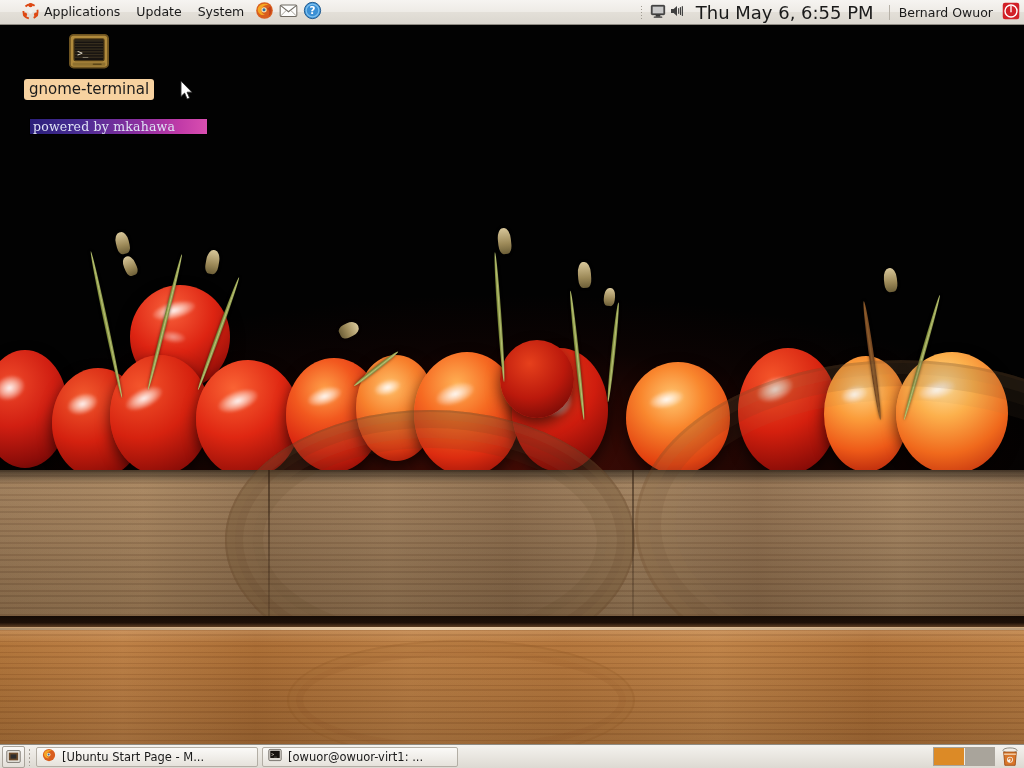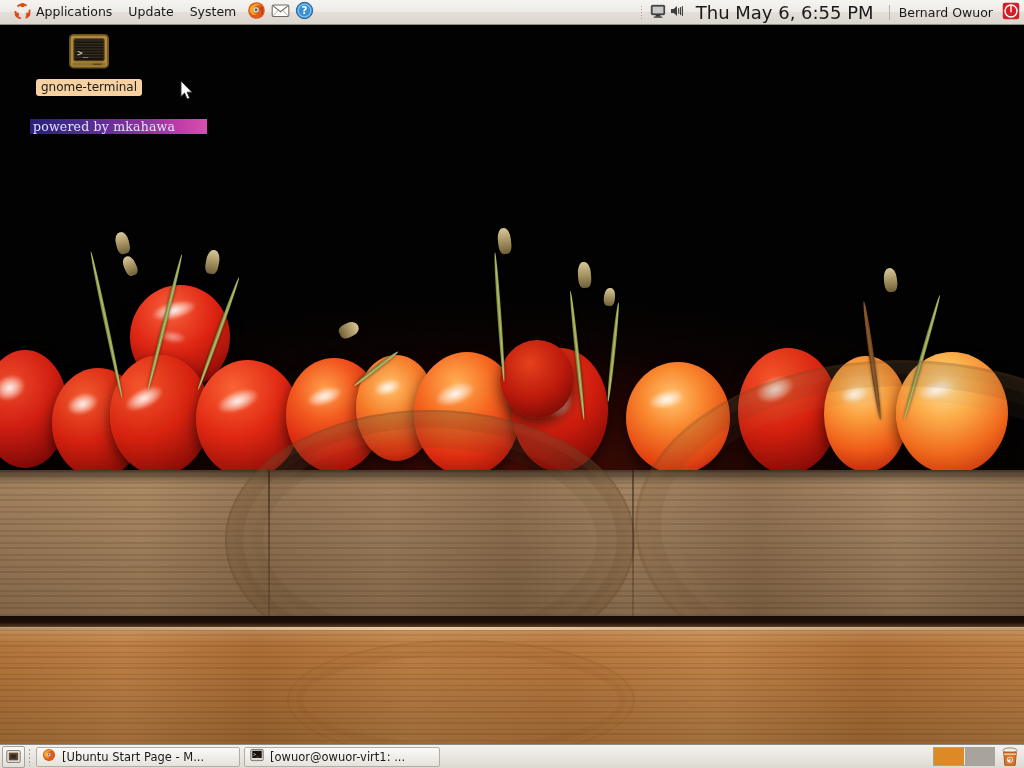--- a/index.html
+++ b/index.html
@@ -154,21 +154,21 @@
     font-size: 12.5px;
     color: #1a1a1a;
     user-select: none;
   }
   .panel-menu {
     padding: 3px 7px 4px 7px;
     margin: 0 1px;
     cursor: default;
     white-space: nowrap;
   }
-  .panel-menu.with-icon { display: flex; align-items: center; gap: 5px; padding-left: 13px;}
+  .panel-menu.with-icon { display: flex; align-items: center; gap: 5px; padding-left: 21px;}
   .panel-spacer { flex: 1 1 auto; }
   .panel-icon-btn {
     width: 22px; height: 21px;
     display: flex; align-items: center; justify-content: center;
     margin: 0 1px;
   }
   .tray-area { display: flex; align-items: center; gap: 3px; padding-right: 4px; }
   #clock { font-size: 18px; padding: 0 8px; white-space: nowrap; }
   .tray-sep { width: 1px; height: 15px; background: #b6b1a8; margin: 0 4px; }
   #username { font-size: 12.5px; padding: 0 6px 0 2px; white-space: nowrap; }
@@ -185,21 +185,21 @@
   
   #desktop-icon {
     position: absolute; left: 33px; top: 33px;
     width: 112px;
     display: flex; flex-direction: column; align-items: center;
     user-select: none;
   }
   #desktop-icon .ic { width: 44px; height: 40px; }
   #desktop-icon .lbl {
     margin-top: 6px;
-    font-size: 12px;
+    font-size: 15px;
     color: #1b1b1b;
     background: #f7d2a0;
     border-radius: 3px;
     padding: 1px 5px 2px 5px;
     white-space: nowrap;
   }
 
   
   #mkahawa {
     position: absolute; left: 29px; top: 118px;
@@ -306,21 +306,21 @@
     color: #1a1a1a;
     white-space: nowrap;
     box-sizing: border-box;
   }
   .task.active {
     background: linear-gradient(to bottom, #fbe3c2, #f6d09c);
     border-color: #cfa46a;
     font-weight: bold;
   }
   .task.w1 { width: 203px; }
-  .task.w2 { width: 204px; }
+  .task.w2 { width: 222px; }
   .task.w3 { width: 196px; }
   .task .tlabel { overflow: hidden; text-overflow: ellipsis; }
 
   .workspaces {
     display: flex;
     width: 62px; height: 19px;
     border: 1px solid #a9a49b;
     margin-right: 5px;
     box-sizing: border-box;
   }

